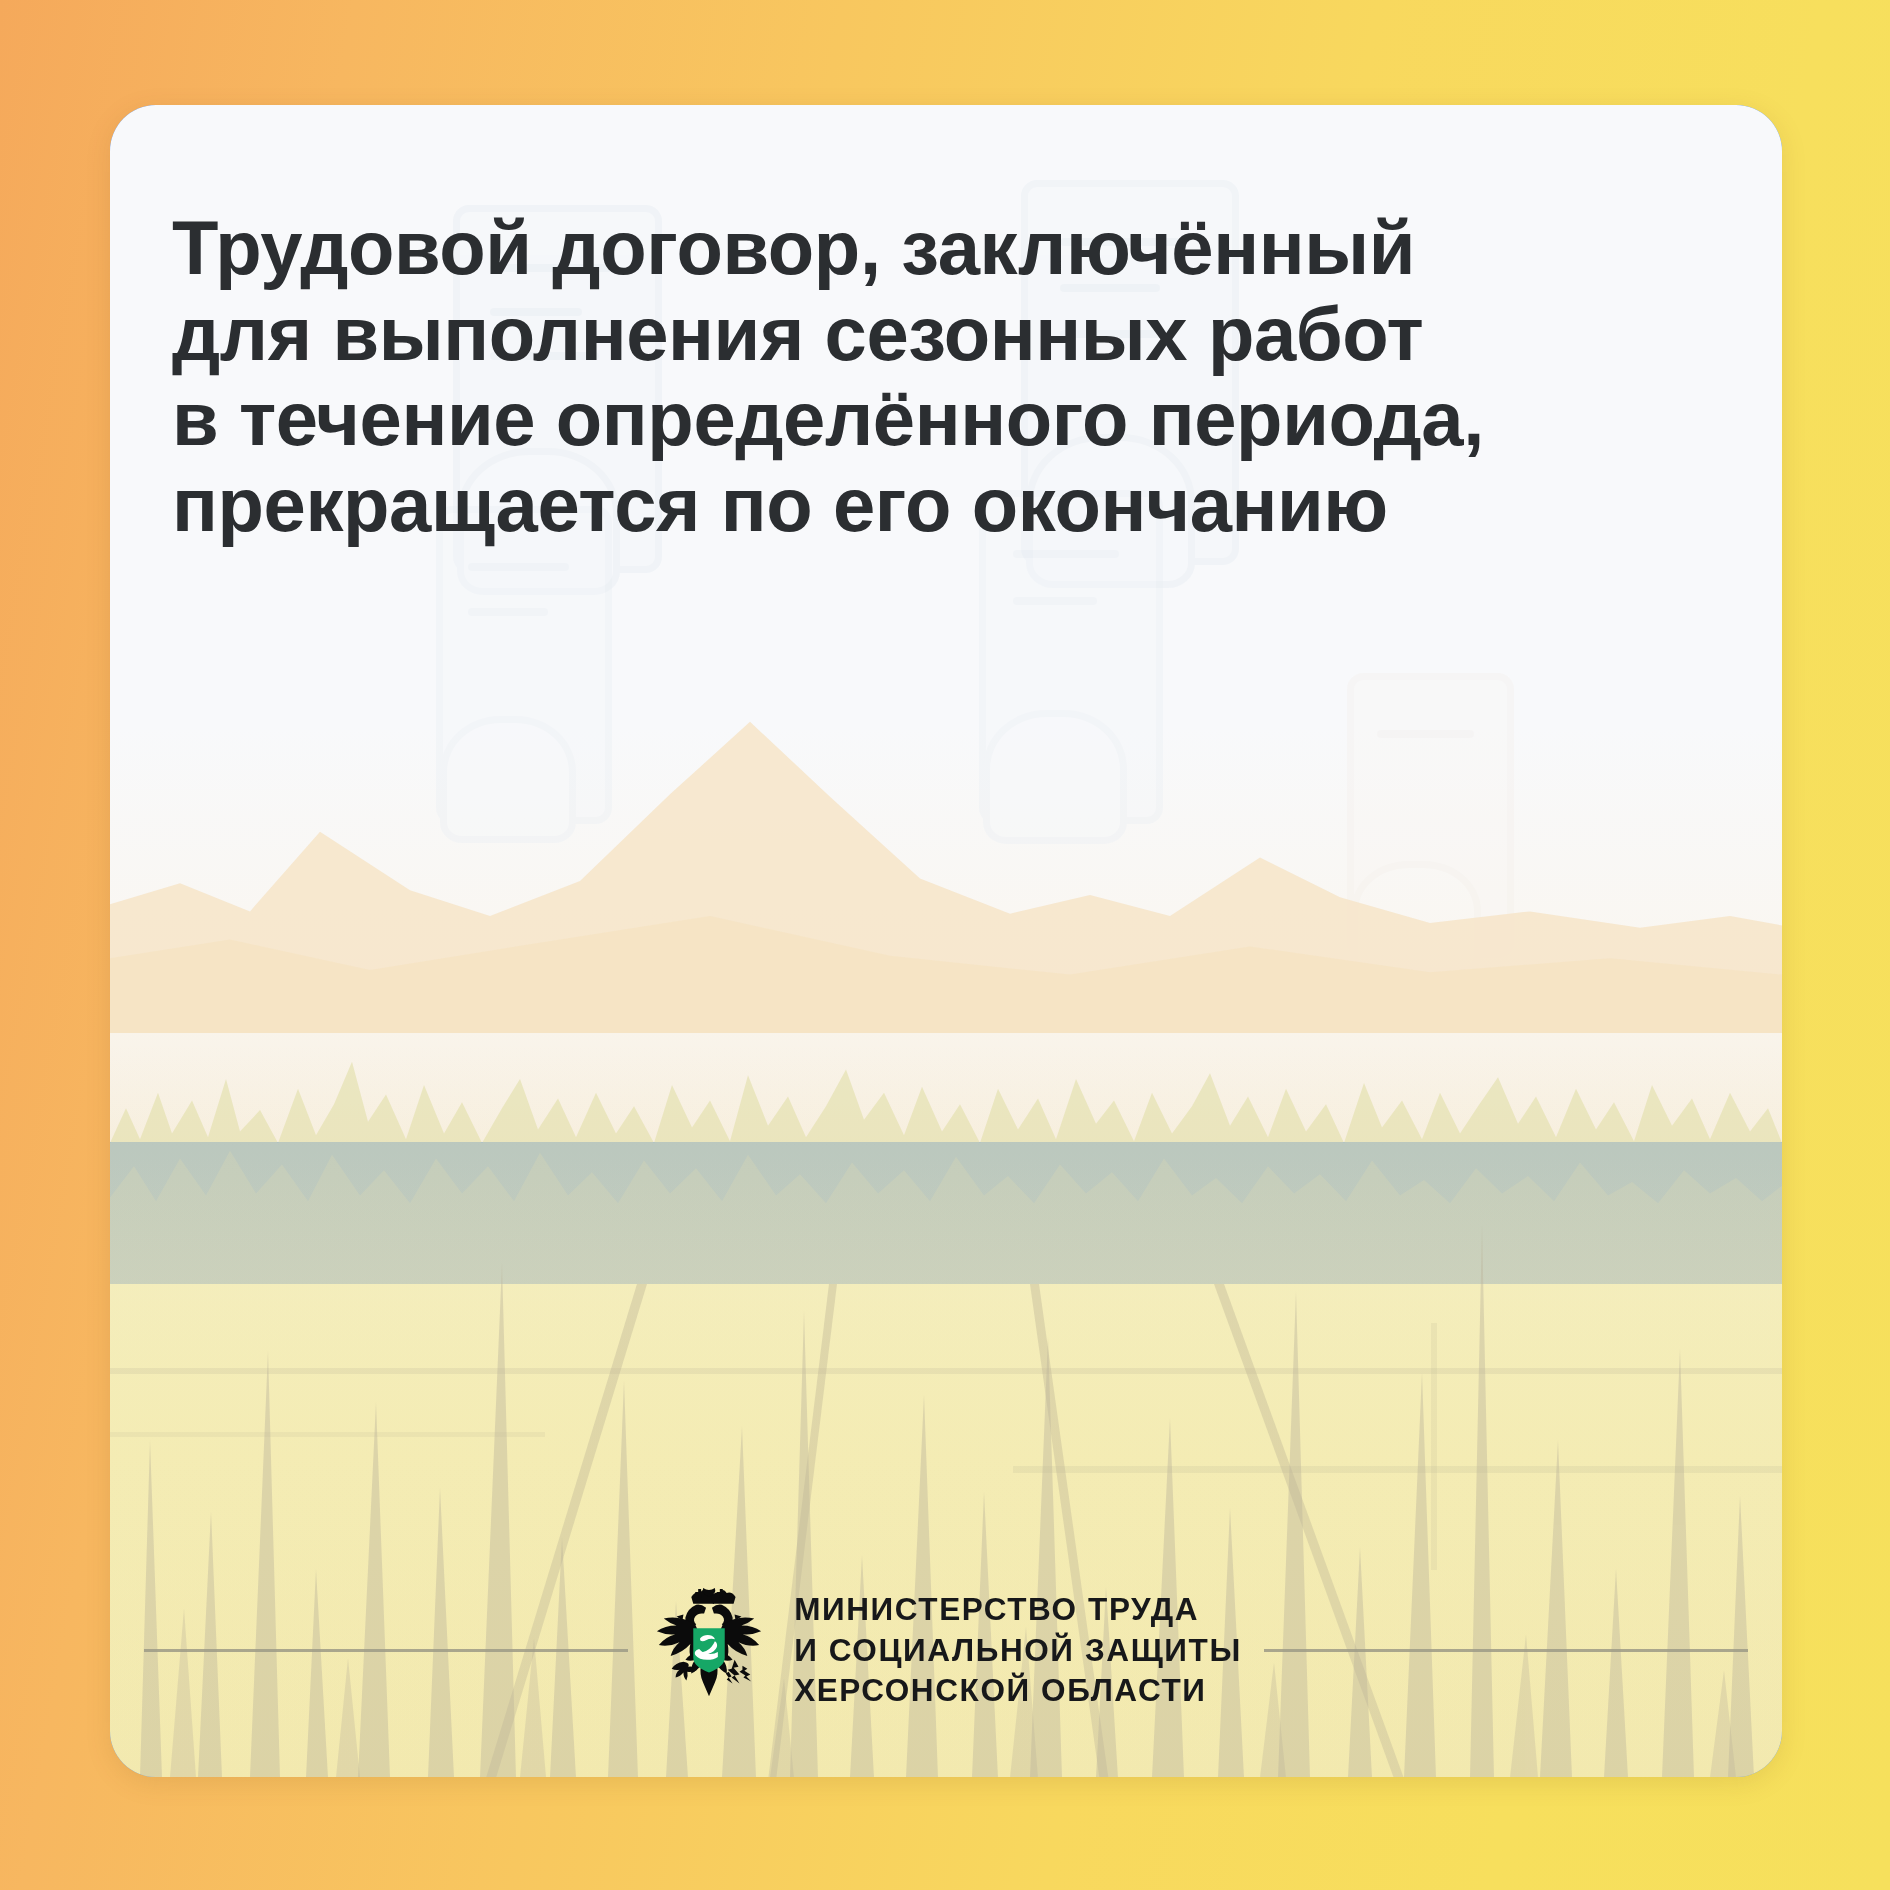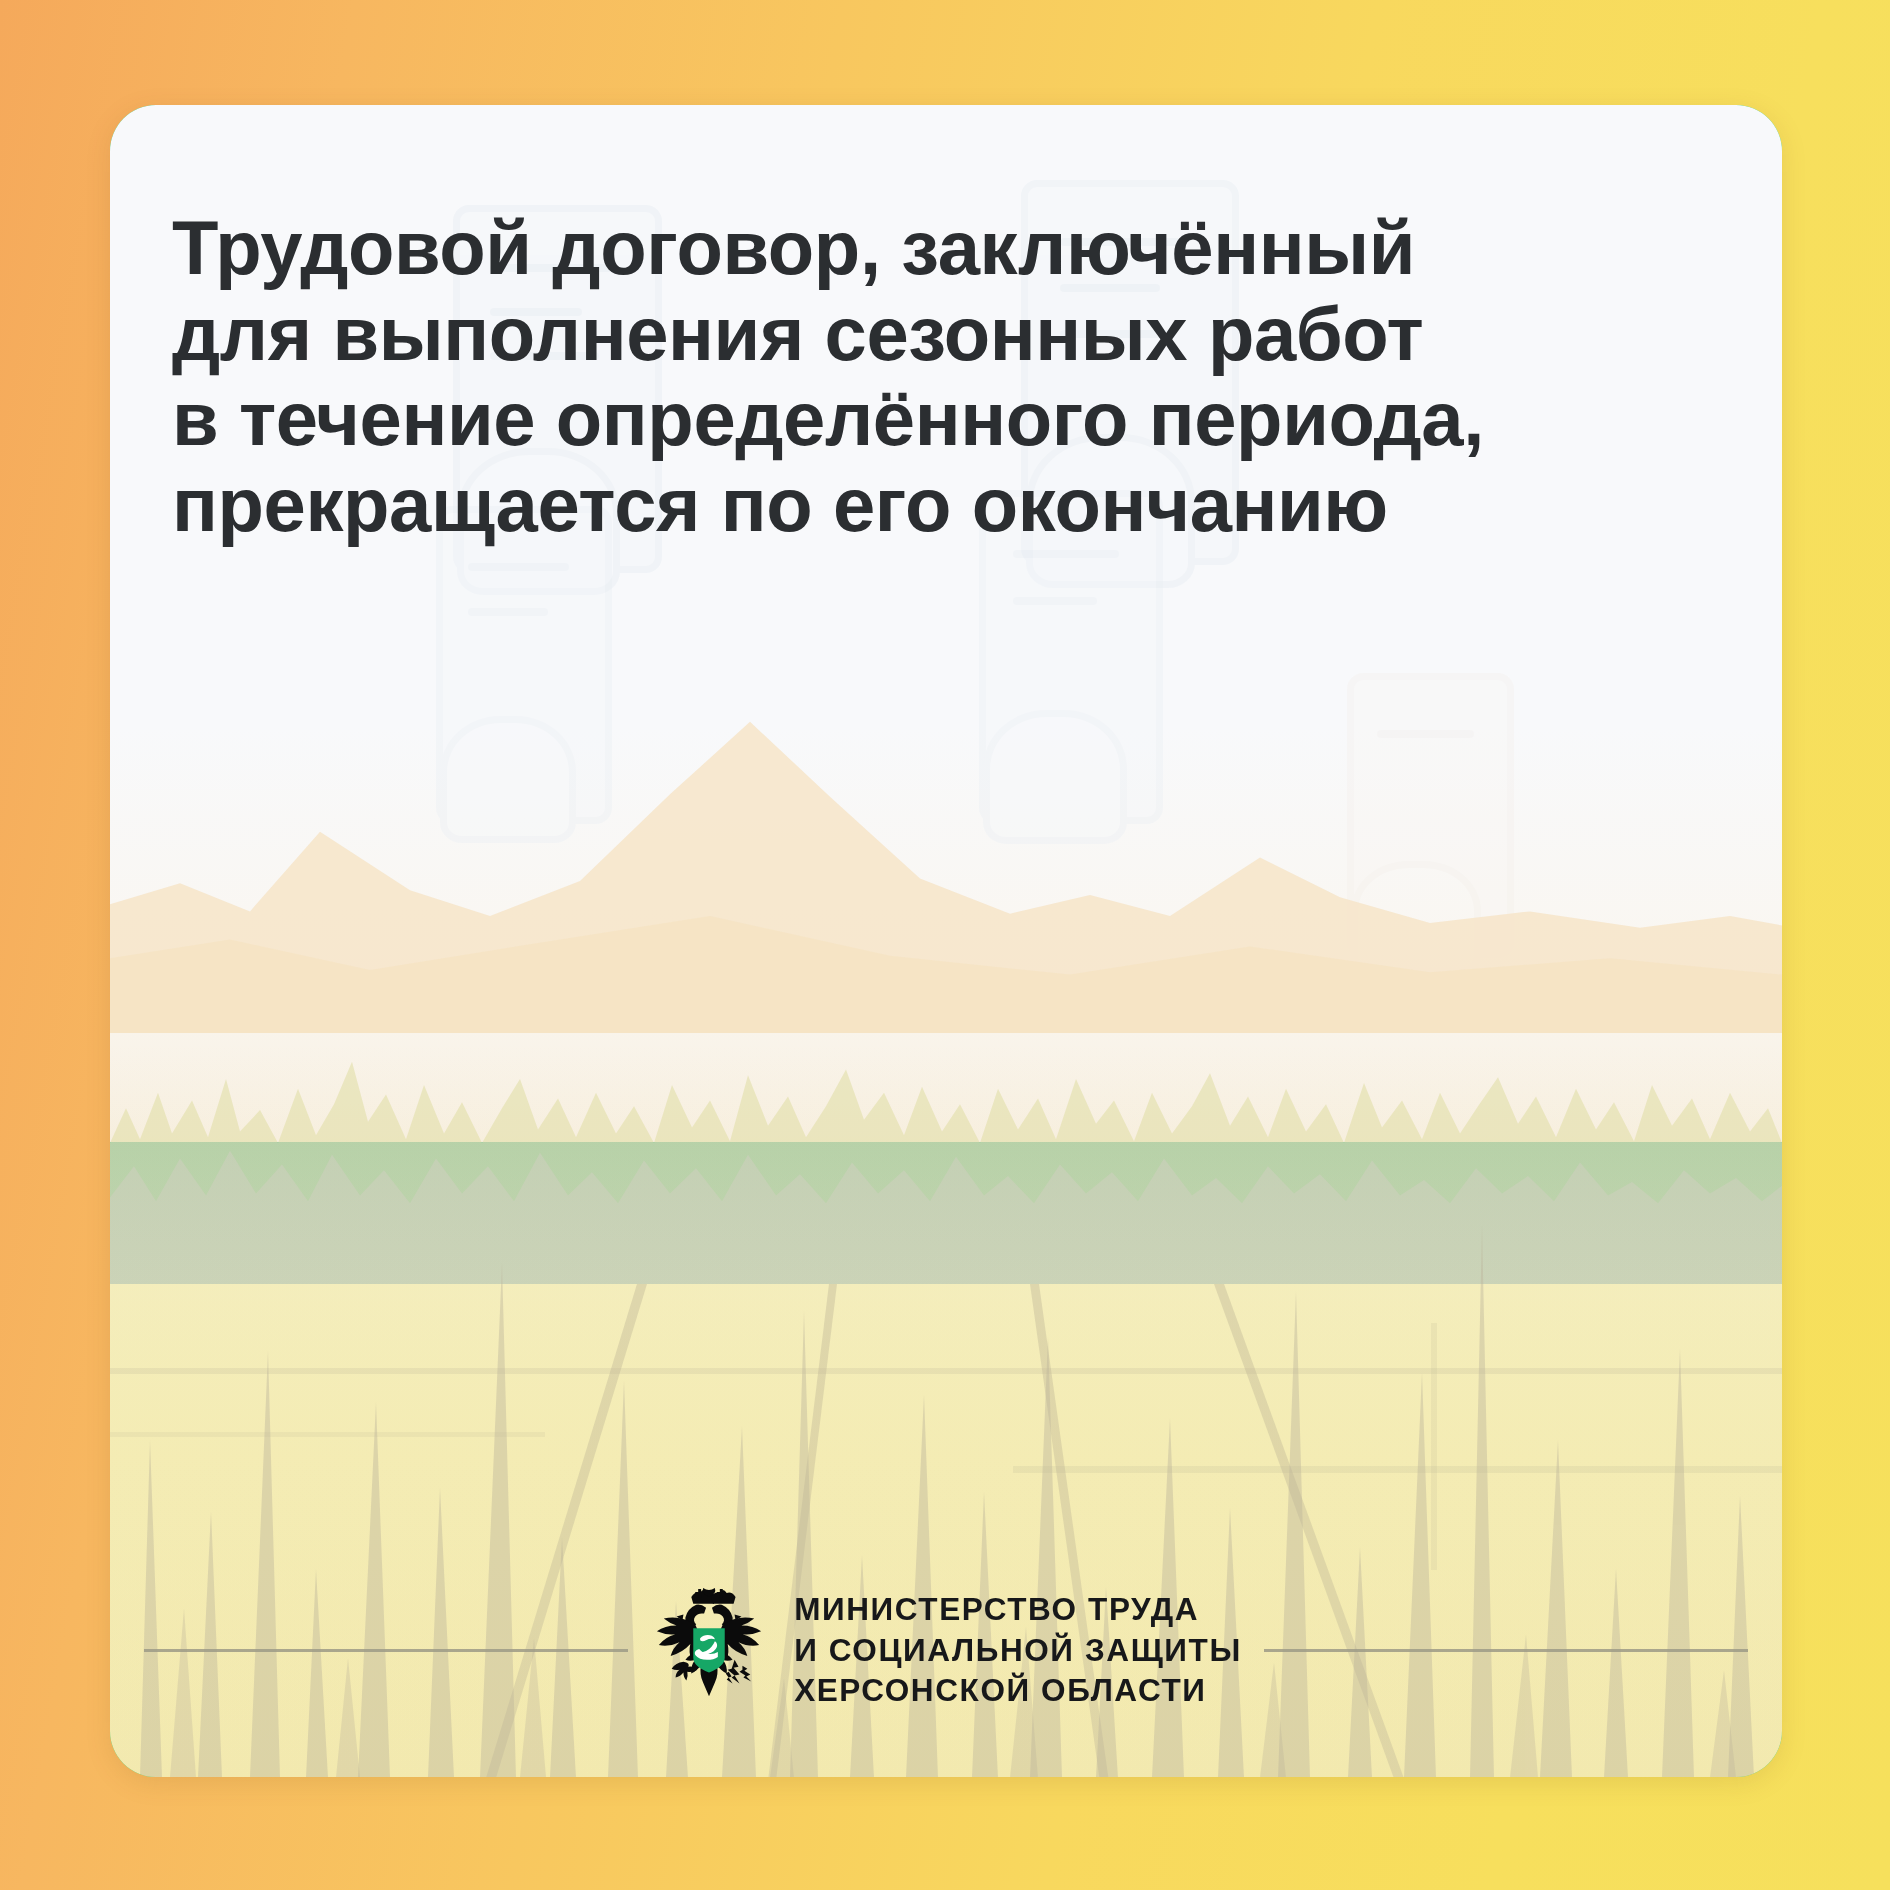--- a/index.html
+++ b/index.html
@@ -21,21 +21,21 @@
     position:relative;
   }
 
   
   #card {
     position:absolute;
     left:110px; top:105px;
     width:1672px; height:1672px;
     border-radius:46px;
     overflow:hidden;
-    background:#22c55e;
+    background:#3b82f6;
     box-shadow:0 6px 26px rgba(120,80,20,.13);
   }
 
   
   .scene { position:absolute; inset:0; }
 
   
   .sky {
     position:absolute; left:0; top:0; width:100%; height:62%;
     background:linear-gradient(180deg,#F8F9FB 0%,#F8F9FB 60%,#FAF6EF 86%,#F7EFE0 100%);

